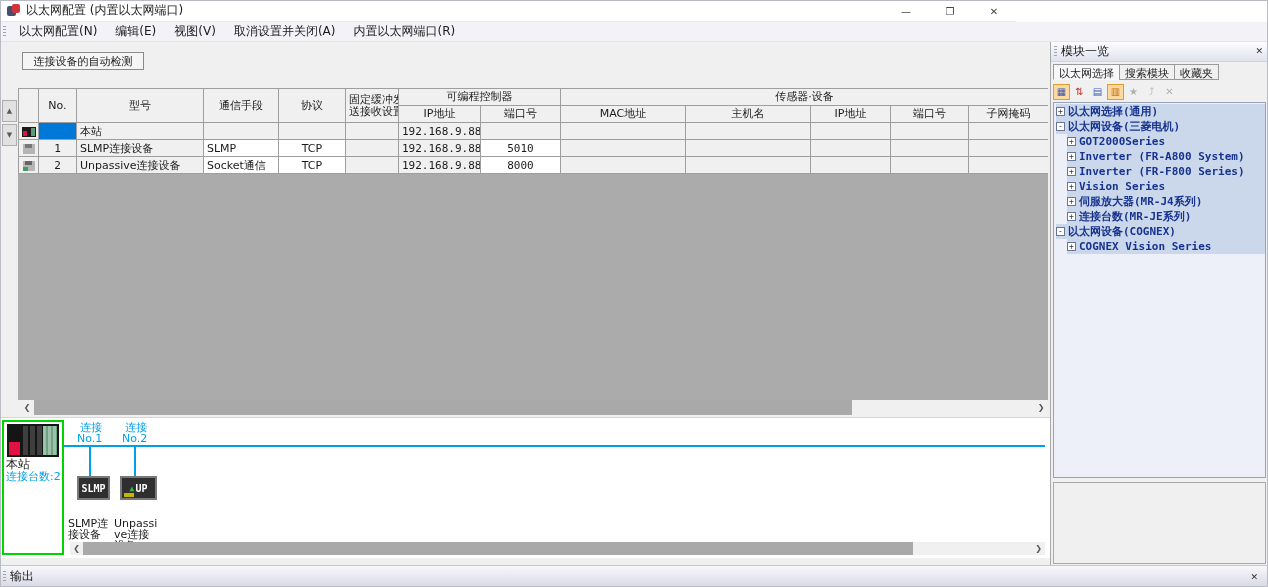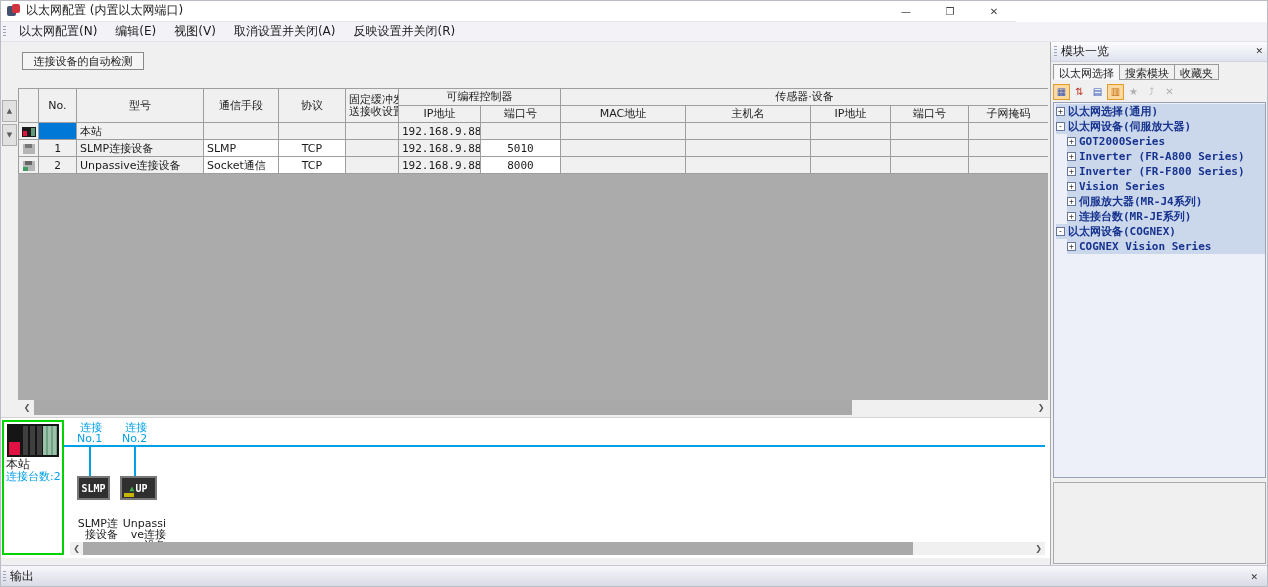--- a/index.html
+++ b/index.html
@@ -64,21 +64,21 @@
   .hostlbl{font-size:12px;line-height:13px;padding-left:2px;}
   .hostcnt{font-size:11px;line-height:12px;padding-left:2px;color:#00a0e9;}
   #busline{left:64px;top:27px;width:981px;height:2px;background:#00a0e9;}
   .connlbl{top:4px;color:#00a0e9;font-size:11px;line-height:11px;white-space:nowrap;text-align:right;}
   .drop{top:29px;width:2px;height:30px;background:#00a0e9;}
   .devbox{top:58px;height:20px;background:#2f2f2f;border:2px solid #787878;box-sizing:content-box;
           display:flex;align-items:center;justify-content:center;color:#fff;overflow:hidden;
           font:bold 10px "DejaVu Sans Mono",monospace;position:absolute;}
   .devbox .flag{color:#39b54a;font-size:8px;margin-right:1px;}
   .devbox .chip{position:absolute;left:2px;bottom:1px;width:10px;height:4px;background:#c8b400;}
-  .devlbl{top:100px;text-align:right;font-size:11px;line-height:11px;white-space:pre;}
+  .devlbl{top:100px;text-align:left;font-size:11px;line-height:11px;white-space:pre;}
   #diag-scroll{left:70px;top:124px;width:975px;}
   
   #rightpanel{left:1050px;top:42px;width:218px;height:523px;background:#f0f0f0;
               border-left:1px solid #a8a8a8;box-sizing:border-box;}
   #mp-title{left:0;top:0;width:100%;height:20px;display:flex;align-items:center;
             background:linear-gradient(#fdfdfe,#dfe2ee);border-bottom:1px solid #d0d3e0;box-sizing:border-box;}
   #mp-title .t{font-size:12px;}
   #mp-close{position:absolute;right:5px;top:4px;font-size:9px;color:#333;}
   #mp-tabs{left:2px;top:22px;height:18px;display:flex;}
   .mp-tab{font-size:11px;padding:1px 5px;border:1px solid #9a9a9a;background:#f0f0f0;
@@ -120,21 +120,21 @@
     <span class="win-btn">✕</span>
   </div>
 </div>
 
 <div id="menubar" class="abs">
   <span class="grip"></span>
   <span class="menu-item">以太网配置(N)</span>
   <span class="menu-item">编辑(E)</span>
   <span class="menu-item">视图(V)</span>
   <span class="menu-item">取消设置并关闭(A)</span>
-  <span class="menu-item">反映设置并关闭(R)</span>
+  <span class="menu-item">内置以太网端口(R)</span>
 </div>
 
 <div id="main" class="abs">
 
   <div id="autodetect" class="abs">连接设备的自动检测</div>
 
   <div class="udbtn abs" style="top:58px;">▲</div>
   <div class="udbtn abs" style="top:82px;">▼</div>
 
   <div id="grid" class="abs">
@@ -306,29 +306,29 @@
     <span class="tb dis">✕</span>
   </div>
 
   <div id="mp-tree" class="abs">
     <div class="trow lv0">
         <span class="tbox">+</span>
         <span>以太网选择(通用)</span>
       </div>
     <div class="trow lv0">
         <span class="tbox">-</span>
-        <span>以太网设备(伺服放大器)</span>
+        <span>以太网设备(三菱电机)</span>
       </div>
     <div class="trow lv1">
         <span class="tbox">+</span>
         <span>GOT2000Series</span>
       </div>
     <div class="trow lv1">
         <span class="tbox">+</span>
-        <span>Inverter (FR-A800 Series)</span>
+        <span>Inverter (FR-A800 System)</span>
       </div>
     <div class="trow lv1">
         <span class="tbox">+</span>
         <span>Inverter (FR-F800 Series)</span>
       </div>
     <div class="trow lv1">
         <span class="tbox">+</span>
         <span>Vision Series</span>
       </div>
     <div class="trow lv1">

